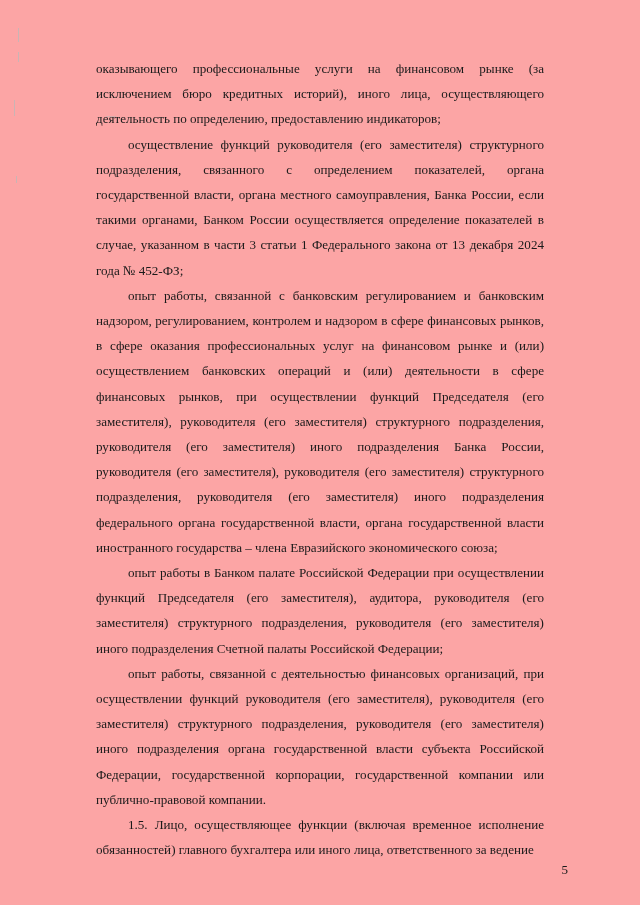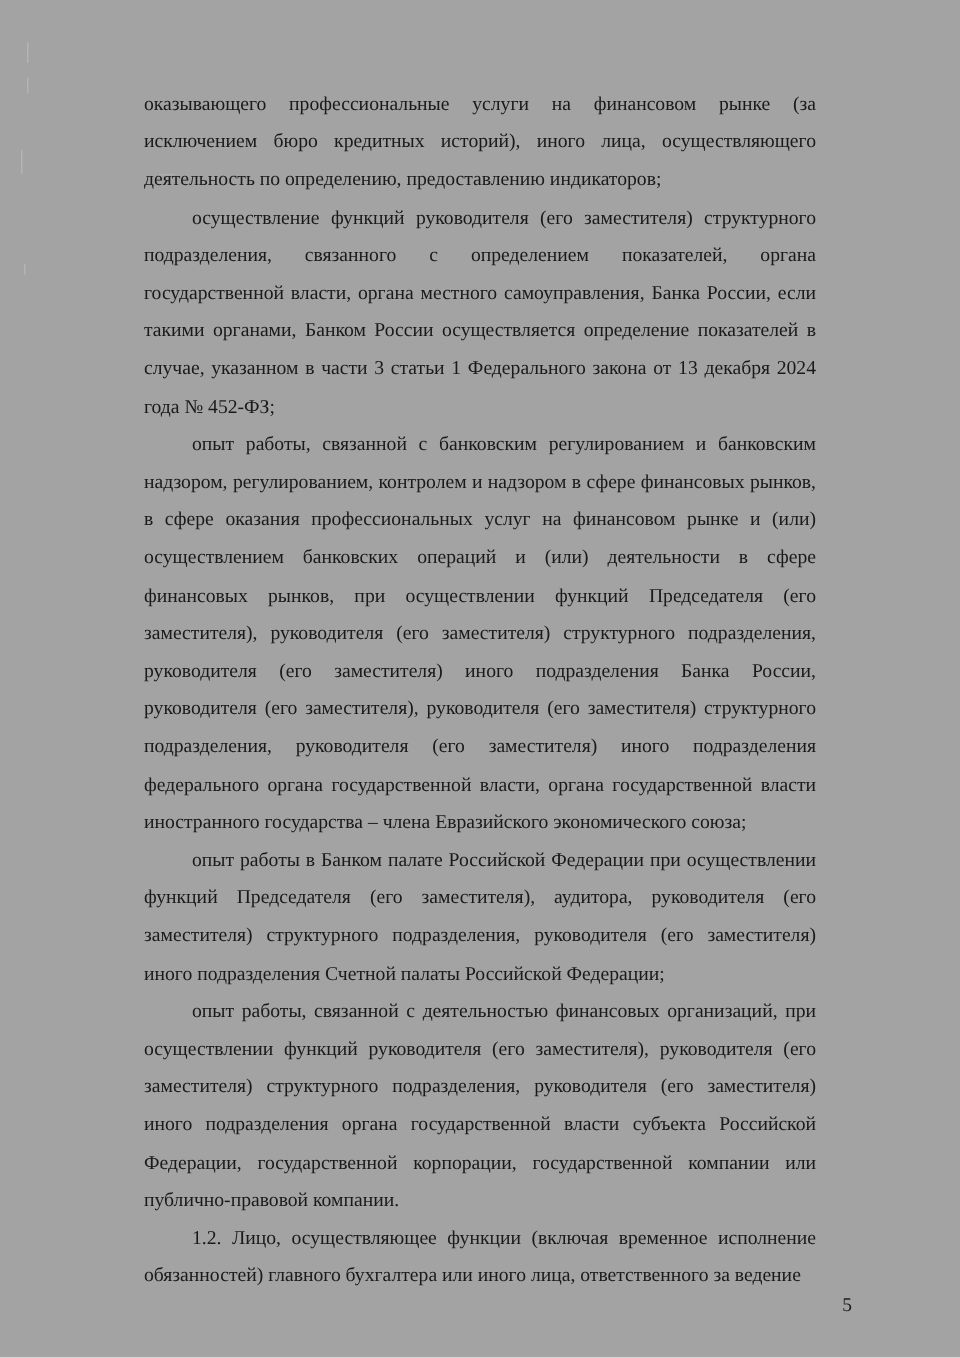--- a/index.html
+++ b/index.html
@@ -11,21 +11,21 @@
     width: 640px;
     height: 905px;
     position: relative;
     font-family: "Liberation Serif", "DejaVu Serif", serif;
     color: #1a1a1a;
     overflow: hidden;
   }
   .page {
     position: absolute;
     inset: 0;
-    background: #a3a3a3;
+    background: #fca5a5;
     text-decoration: underline;
   }
   
   .scan-mark {
     position: absolute;
     background: #b9b9b9;
     opacity: 0.75;
   }
   .mark-1 { left: 18px; top: 28px;  width: 1px; height: 14px; }
   .mark-2 { left: 18px; top: 52px;  width: 1px; height: 10px; }
@@ -70,17 +70,17 @@
   <span class="scan-mark mark-3"></span>
   <span class="scan-mark mark-4"></span>
   <span class="scan-mark mark-5"></span>
 
   <div class="content">
     <p class="para">оказывающего профессиональные услуги на финансовом рынке (за исключением бюро кредитных историй), иного лица, осуществляющего деятельность по определению, предоставлению индикаторов;</p>
     <p class="para indent">осуществление функций руководителя (его заместителя) структурного подразделения, связанного с определением показателей, органа государственной власти, органа местного самоуправления, Банка России, если такими органами, Банком России осуществляется определение показателей в случае, указанном в части 3 статьи 1 Федерального закона от 13 декабря 2024 года № 452-ФЗ;</p>
     <p class="para indent">опыт работы, связанной с банковским регулированием и банковским надзором, регулированием, контролем и надзором в сфере финансовых рынков, в сфере оказания профессиональных услуг на финансовом рынке и (или) осуществлением банковских операций и (или) деятельности в сфере финансовых рынков, при осуществлении функций Председателя (его заместителя), руководителя (его заместителя) структурного подразделения, руководителя (его заместителя) иного подразделения Банка России, руководителя (его заместителя), руководителя (его заместителя) структурного подразделения, руководителя (его заместителя) иного подразделения федерального органа государственной власти, органа государственной власти иностранного государства – члена Евразийского экономического союза;</p>
     <p class="para indent">опыт работы в Банком палате Российской Федерации при осуществлении функций Председателя (его заместителя), аудитора, руководителя (его заместителя) структурного подразделения, руководителя (его заместителя) иного подразделения Счетной палаты Российской Федерации;</p>
     <p class="para indent">опыт работы, связанной с деятельностью финансовых организаций, при осуществлении функций руководителя (его заместителя), руководителя (его заместителя) структурного подразделения, руководителя (его заместителя) иного подразделения органа государственной власти субъекта Российской Федерации, государственной корпорации, государственной компании или публично-правовой компании.</p>
-    <p class="para indent">1.2. Лицо, осуществляющее функции (включая временное исполнение обязанностей) главного бухгалтера или иного лица, ответственного за ведение</p>
+    <p class="para indent">1.5. Лицо, осуществляющее функции (включая временное исполнение обязанностей) главного бухгалтера или иного лица, ответственного за ведение</p>
   </div>
 
   <div class="page-number">5</div>
 </div>
 
 </body></html>

